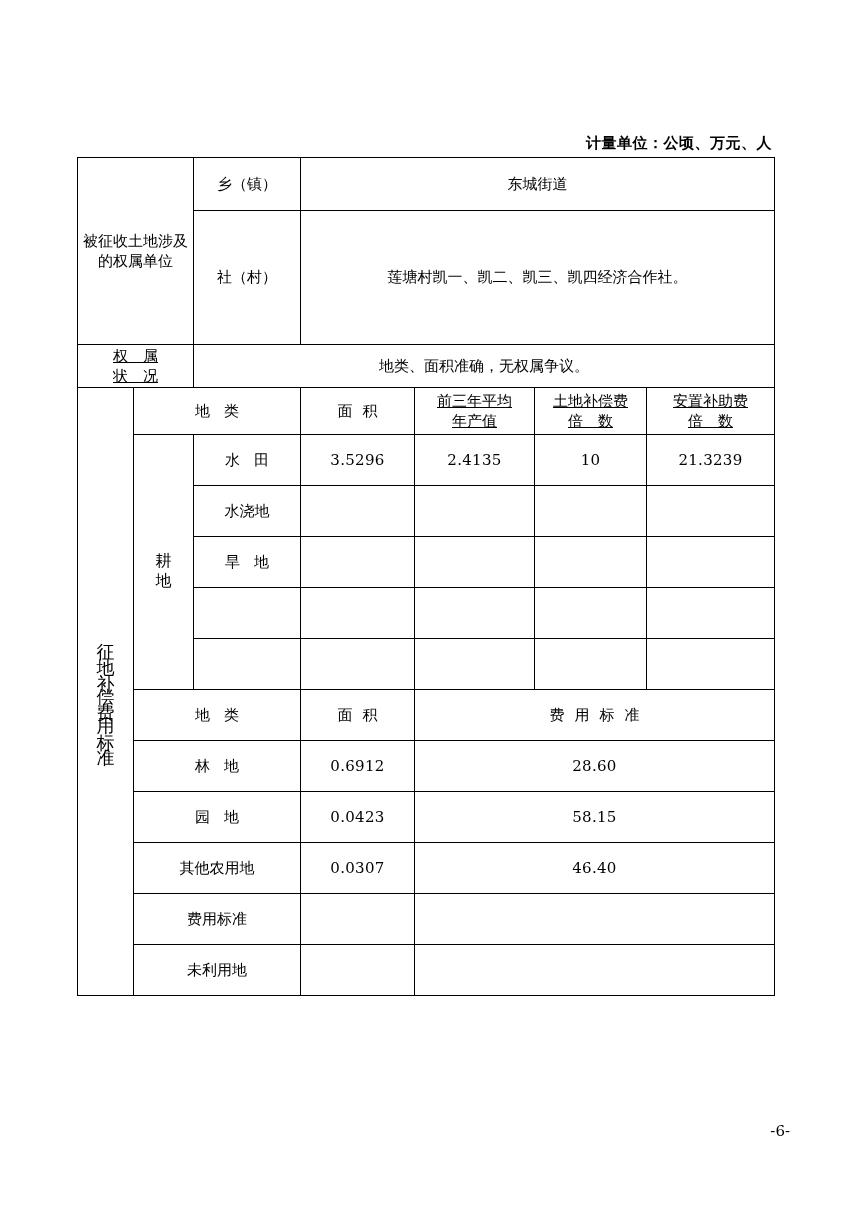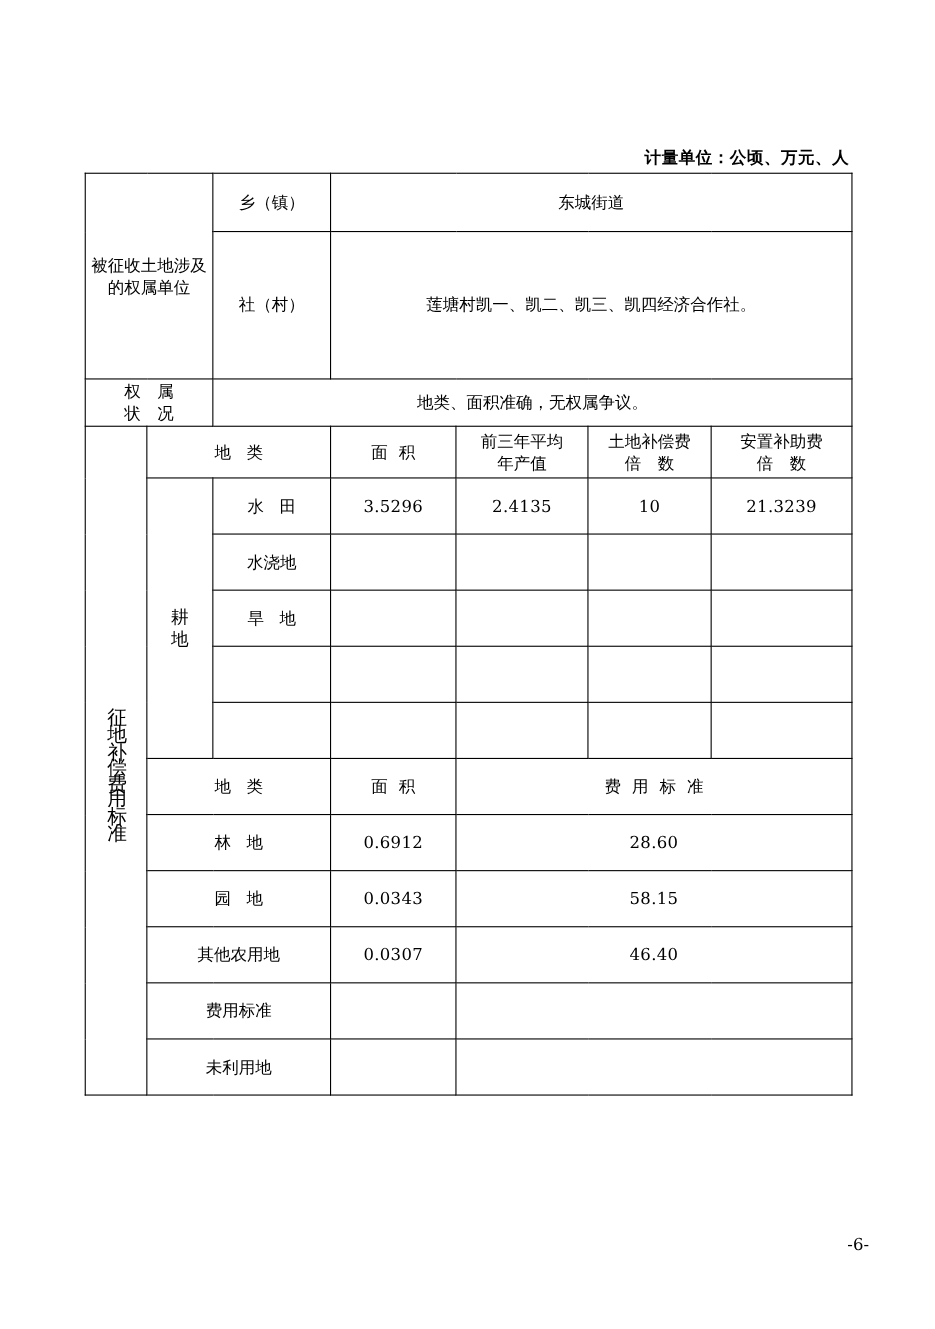--- a/index.html
+++ b/index.html
@@ -89,21 +89,21 @@
   .vstack-small {
     writing-mode: vertical-rl;
     text-orientation: upright;
     margin: 0 auto;
     letter-spacing: 20px;
     line-height: 1;
     font-size: 16px;
     display: inline-block;
   }
 
-  .two-line { line-height: 1.3; }
+  .two-line { line-height: 1.3; text-decoration: underline; }
   .num { font-size: 15px; letter-spacing: 0.3px; }
 
   
   .page-no {
     position: absolute;
     top: 1122px;
     left: 0;
     width: 790px;
     text-align: right;
     font-family: "DejaVu Serif", "Liberation Serif", serif;
@@ -237,21 +237,21 @@
           <span class="sp2">林地</span>
         </td>
         <td class="cell-pad num">0.6912</td>
         <td colspan="3" class="cell-pad num">28.60</td>
       </tr>
 
       <tr>
         <td colspan="2" class="cell-pad" style="height:50px">
           <span class="sp2">园地</span>
         </td>
-        <td class="cell-pad num">0.0343</td>
+        <td class="cell-pad num">0.0423</td>
         <td colspan="3" class="cell-pad num">58.15</td>
       </tr>
 
       <tr>
         <td colspan="2" class="cell-pad" style="height:50px">其他农用地</td>
         <td class="cell-pad num">0.0307</td>
         <td colspan="3" class="cell-pad num">46.40</td>
       </tr>
 
       <tr>

